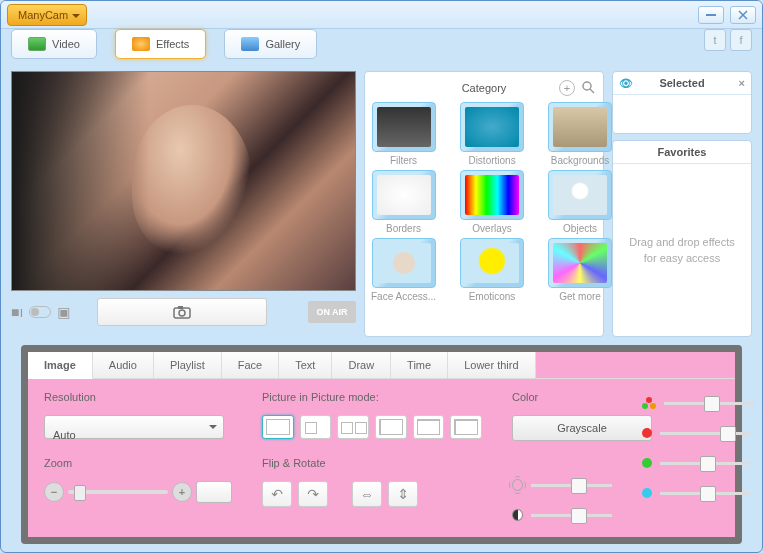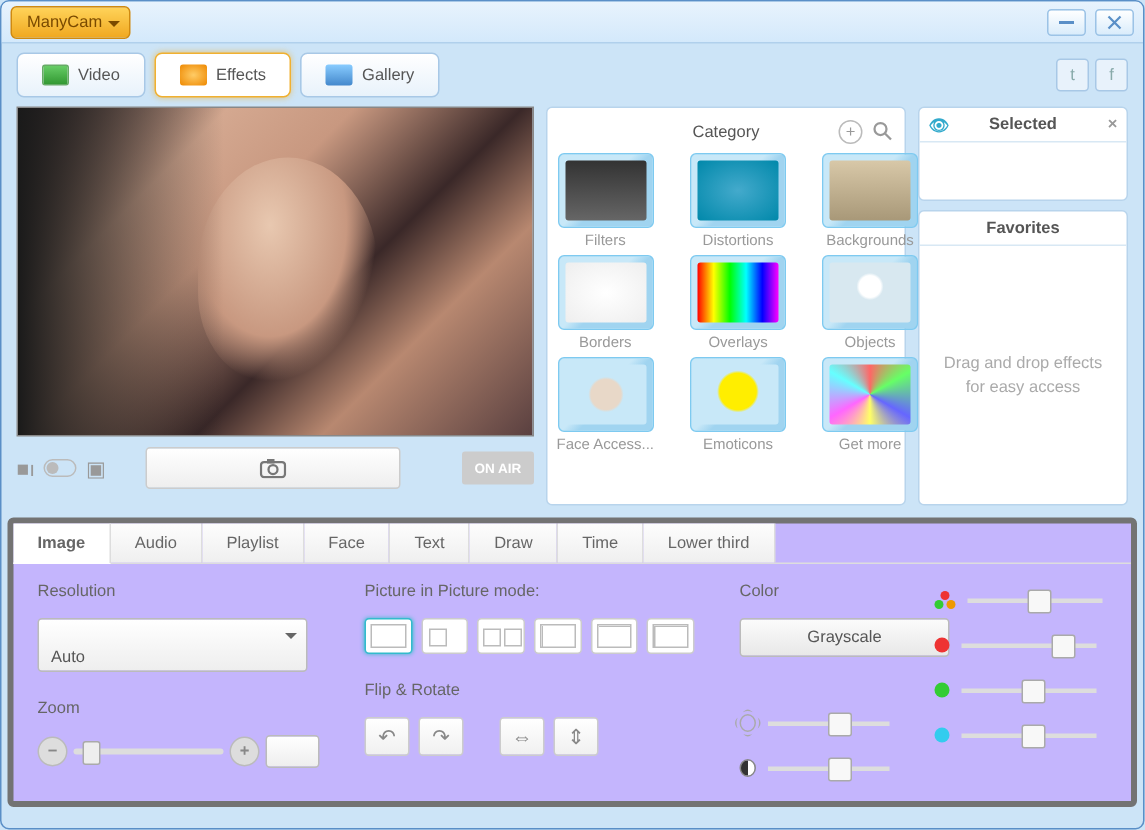--- a/index.html
+++ b/index.html
@@ -2,21 +2,21 @@
 <html><head>
 <meta charset="utf-8">
 <style>
 *{box-sizing:border-box;margin:0;padding:0;font-family:Tahoma,Arial,sans-serif;font-size:11px;color:#555}
 body{background:#cce4f7;width:763px;height:553px;border:1px solid #5a8fc7;border-radius:6px;overflow:hidden;position:relative}
 .titlebar{height:28px;background:linear-gradient(#e8f3fd,#d4e9fb);display:flex;align-items:center;padding:0 6px;border-bottom:1px solid #b0d0ec}
 .app-btn{background:linear-gradient(#ffd35a,#f0a820);border:1px solid #d08a10;border-radius:4px;padding:4px 18px 4px 10px;color:#7a4a00;font-weight:normal;position:relative;cursor:pointer}
 .app-btn:after{content:"";position:absolute;right:6px;top:9px;border:4px solid transparent;border-top-color:#7a4a00}
 .win-ctrls{margin-left:auto;display:flex;gap:6px}
 .win-btn{width:26px;height:18px;border:1px solid #9cc3e6;border-radius:3px;background:linear-gradient(#fff,#d9ecfb);display:flex;align-items:center;justify-content:center;cursor:pointer}
-.tabbar{height:42px;display:flex;align-items:center;padding:0 10px;gap:6px}
+.tabbar{height:42px;display:flex;align-items:flex-start;padding:0 10px;gap:18px}
 .main-tab{display:flex;align-items:center;gap:6px;padding:7px 16px;border:1px solid #a8c8e6;border-radius:5px;background:linear-gradient(#fff,#e8f2fb);cursor:pointer}
 .main-tab.active{background:#fff;border-color:#f0b030;box-shadow:0 0 4px rgba(240,176,48,.6)}
 .tab-ico{width:18px;height:14px;border-radius:2px}
 .social{margin-left:auto;display:flex;gap:4px}
 .soc-btn{width:22px;height:22px;border:1px solid #a8c8e6;border-radius:3px;background:#e8f2fb;display:flex;align-items:center;justify-content:center;cursor:pointer;color:#8aa}
 .content{padding:0 10px;display:flex;gap:8px}
 .preview-col{width:345px}
 .preview{width:345px;height:220px;background:linear-gradient(135deg,#4a3838 0%,#d4a890 25%,#c89880 40%,#3a2828 60%,#b88870 75%,#5a4040 100%);border:1px solid #888;position:relative;overflow:hidden}
 .preview:before{content:"";position:absolute;left:35%;top:15%;width:120px;height:150px;background:radial-gradient(ellipse at 40% 30%,#e8c8b0,#c89880 50%,transparent 70%);border-radius:50% 50% 40% 40%}
 .preview:after{content:"";position:absolute;left:0;top:0;right:60%;bottom:0;background:linear-gradient(90deg,#1a1a1a,transparent)}
@@ -41,28 +41,28 @@
 .cat-thumb.t8:before{background:radial-gradient(circle at 50% 45%,#fe0 35%,#c8e8f8 40%)}
 .cat-thumb.t9:before{background:conic-gradient(#f66,#6f6,#66f,#ff6,#f6f,#6ff,#f66)}
 .cat-lbl{color:#999;font-size:10px;white-space:nowrap;overflow:hidden;text-overflow:ellipsis}
 .sel-col{width:140px;display:flex;flex-direction:column;gap:6px}
 .panel{border:1px solid #b8d4ec;border-radius:4px;background:#fff}
 .panel-hdr{padding:5px 6px;border-bottom:1px solid #d8e8f4;display:flex;align-items:center;font-weight:bold;color:#666;justify-content:center;position:relative}
 .panel-hdr .eye{position:absolute;left:6px;color:#3ac}
 .panel-hdr .close{position:absolute;right:6px;color:#999;cursor:pointer}
 .panel-body{min-height:38px}
 .fav-body{height:172px;display:flex;align-items:center;justify-content:center;color:#aaa;text-align:center;padding:10px;line-height:1.5}
-.bottom{margin:8px 4px 10px;border:4px solid #737373;border-radius:4px;background:#c4b5fd}
+.bottom{margin:8px 20px 10px;border:7px solid #737373;border-radius:4px;background:#f9a8d4}
 .btabs{display:flex;border-bottom:1px solid #ddd}
 .btab{padding:7px 16px;border-right:1px solid #ddd;cursor:pointer;color:#666;background:linear-gradient(#fdfdfd,#efefef)}
 .btab.active{background:#fff;border-bottom:1px solid #fff;margin-bottom:-1px;font-weight:bold}
 .bcontent{padding:12px 16px;display:flex;gap:30px}
 .bcol{display:flex;flex-direction:column;gap:10px}
 .lbl{color:#666;margin-bottom:2px}
-.dropdown{width:180px;height:36px;border:1px solid #bbb;border-radius:3px;background:linear-gradient(#fff,#eee);padding:16px 20px 0 8px;position:relative;display:flex;align-items:center;cursor:pointer}
+.dropdown{width:180px;height:24px;border:1px solid #bbb;border-radius:3px;background:linear-gradient(#fff,#eee);padding:16px 20px 0 8px;position:relative;display:flex;align-items:center;cursor:pointer}
 .dropdown:after{content:"";position:absolute;right:6px;top:9px;border:4px solid transparent;border-top-color:#666}
 .zoom-row{display:flex;align-items:center;gap:4px}
 .zbtn{width:20px;height:20px;border-radius:50%;background:#ddd;border:1px solid #bbb;display:flex;align-items:center;justify-content:center;cursor:pointer;font-weight:bold;color:#888}
 .zbar{width:100px;height:4px;background:#ddd;border-radius:2px;position:relative}
 .zbar:before{content:"";position:absolute;left:6px;top:-5px;width:10px;height:14px;background:#eee;border:1px solid #aaa;border-radius:2px}
 .zrect{width:36px;height:22px;border:1px solid #bbb;border-radius:3px;background:linear-gradient(#fff,#eee);cursor:pointer}
 .pip-row,.flip-row{display:flex;gap:6px}
 .pip-btn{width:34px;height:24px;border:1px solid #ccc;border-radius:3px;background:#fff;position:relative;cursor:pointer}
 .pip-btn.sel{border-color:#3bc;box-shadow:0 0 3px #3bc}
 .pip-btn:before{content:"";position:absolute;background:#fff;border:1px solid #bbb}

